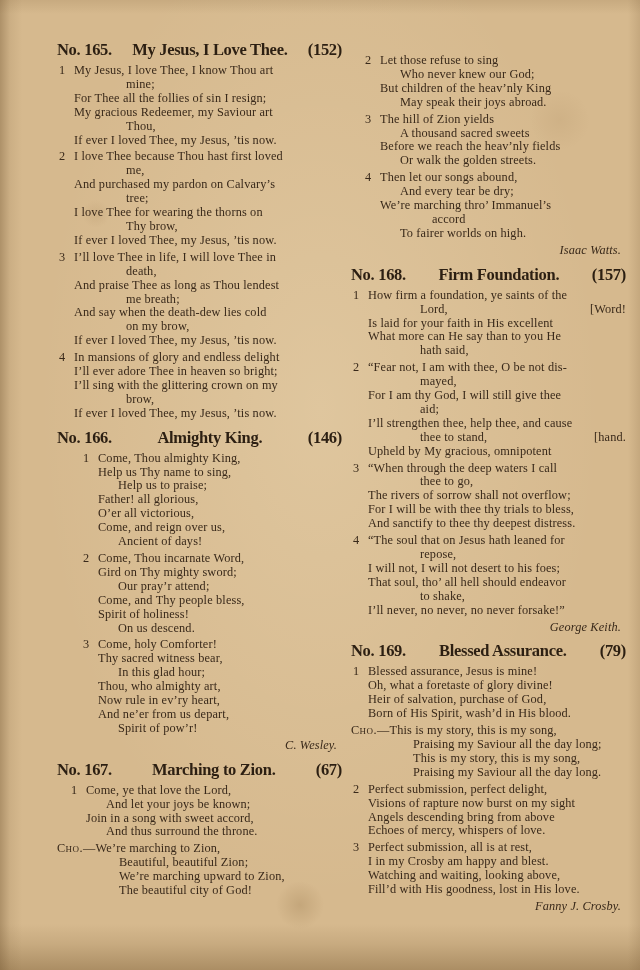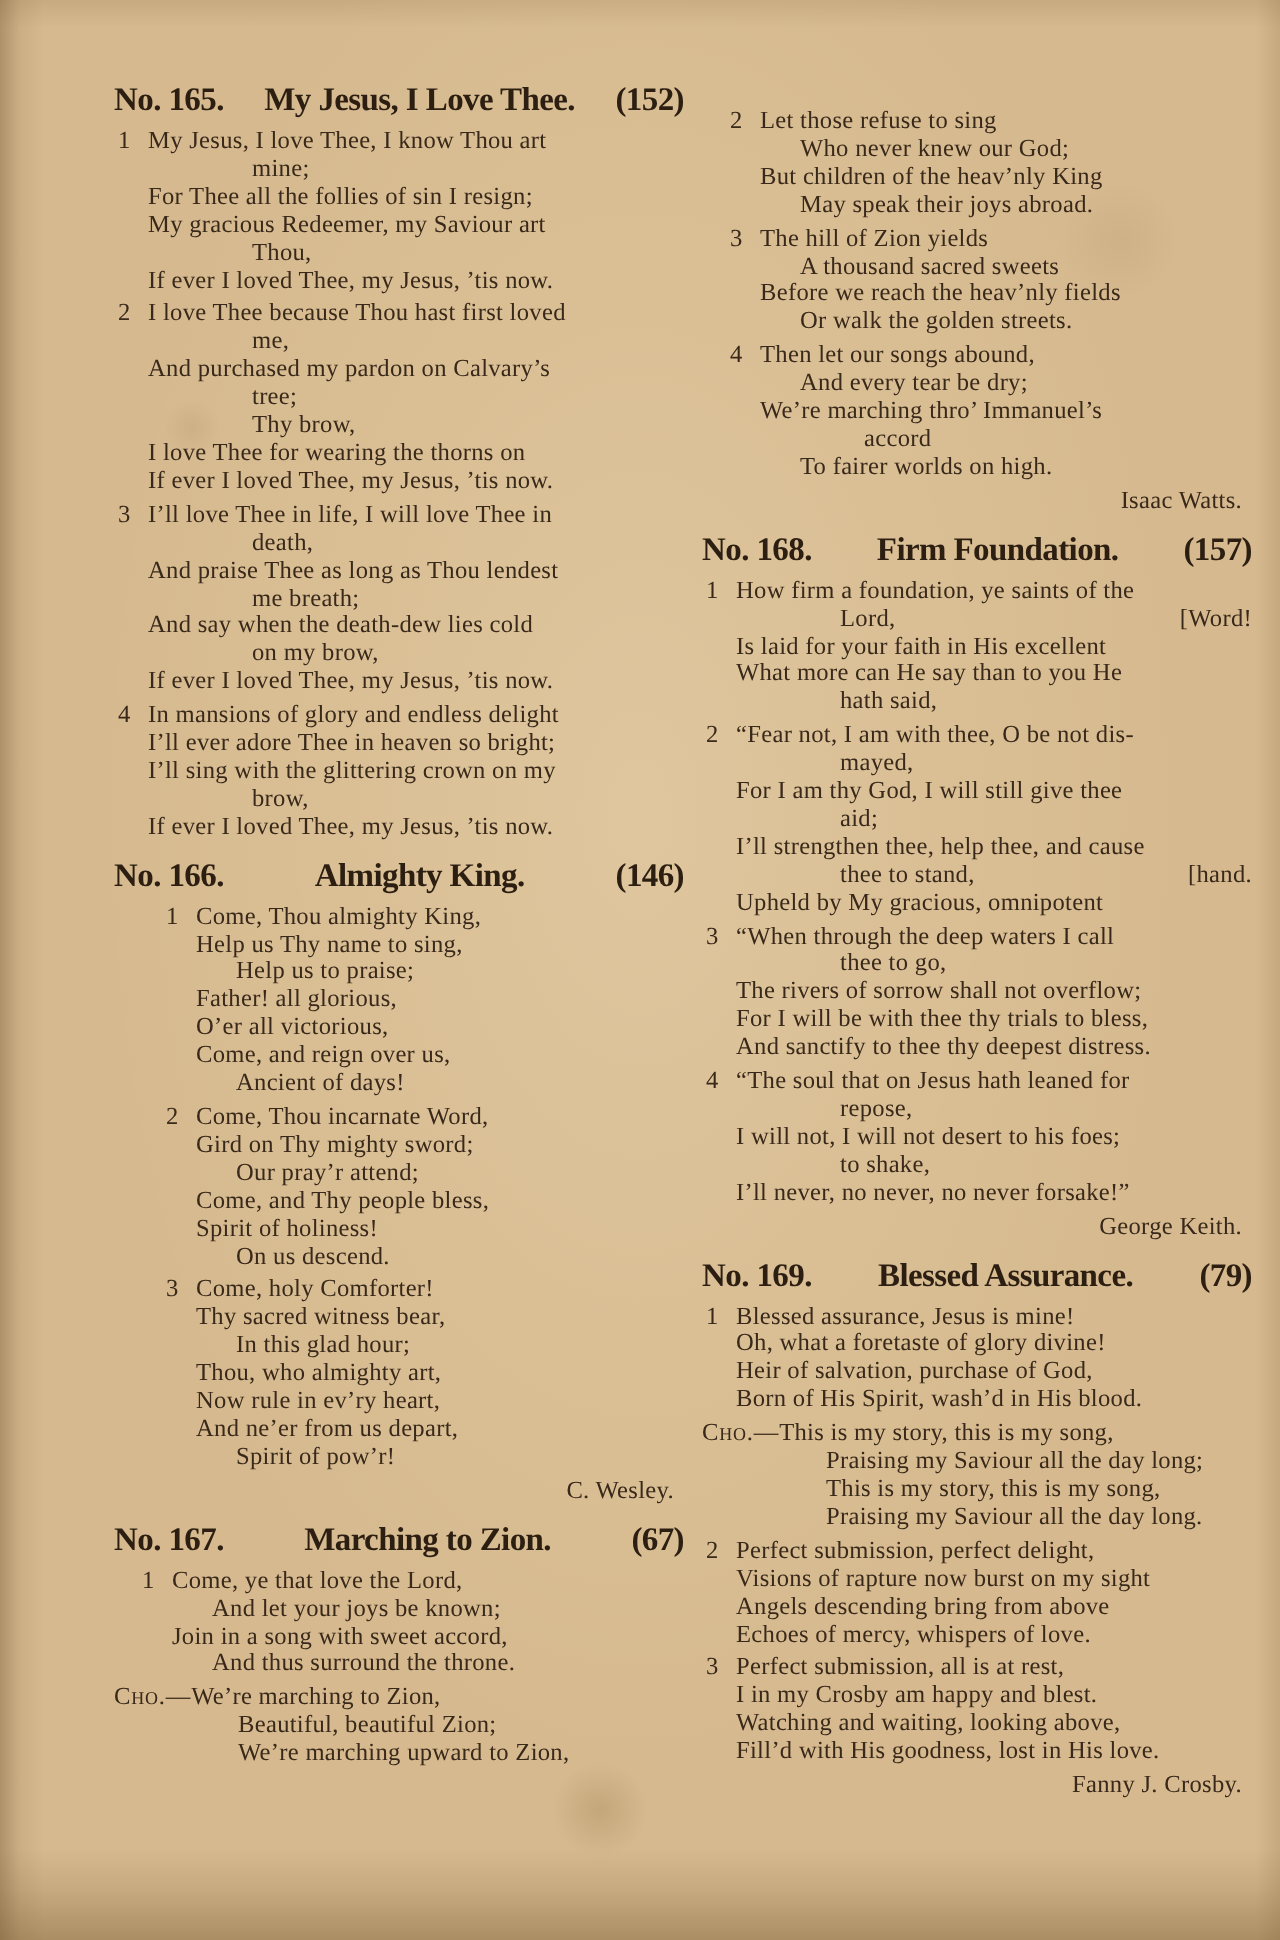--- a/index.html
+++ b/index.html
@@ -55,20 +55,21 @@
   .i2 { margin-left: 20px; }
   .i3 { margin-left: 52px; }
   .bracket { float: right; }
 
   .chorus { padding-left: 62px; margin-bottom: 3px; }
   .cho-first { margin-left: -62px; }
   .cho-label { font-variant: small-caps; letter-spacing: 0.4px; }
 
   .attribution {
     text-align: right;
+    font-style: italic;
     padding-right: 5px;
     margin: 0 0 2px 0;
   }
 </style>
 </head>
 <body>
 
 <div id="page">
   <div id="col-0" class="column">
       <div class="hymn-title">
@@ -82,22 +83,22 @@
         <div class="line i1">For Thee all the follies of sin I resign;</div>
         <div class="line i1">My gracious Redeemer, my Saviour art</div>
         <div class="line i3">Thou,</div>
         <div class="line i1">If ever I loved Thee, my Jesus, ’tis now.</div>
       </div>
       <div class="verse pad-0">
         <div class="line i0"><span class="vnum">2</span>I love Thee because Thou hast first loved</div>
         <div class="line i3">me,</div>
         <div class="line i1">And purchased my pardon on Calvary’s</div>
         <div class="line i3">tree;</div>
+        <div class="line i1">I love Thee for wearing the thorns on</div>
         <div class="line i3">Thy brow,</div>
-        <div class="line i1">I love Thee for wearing the thorns on</div>
         <div class="line i1">If ever I loved Thee, my Jesus, ’tis now.</div>
       </div>
       <div class="verse pad-0">
         <div class="line i0"><span class="vnum">3</span>I’ll love Thee in life, I will love Thee in</div>
         <div class="line i3">death,</div>
         <div class="line i1">And praise Thee as long as Thou lendest</div>
         <div class="line i3">me breath;</div>
         <div class="line i1">And say when the death-dew lies cold</div>
         <div class="line i3">on my brow,</div>
         <div class="line i1">If ever I loved Thee, my Jesus, ’tis now.</div>
@@ -149,20 +150,21 @@
       <div class="verse pad-1">
         <div class="line i0"><span class="vnum">1</span>Come, ye that love the Lord,</div>
         <div class="line i2">And let your joys be known;</div>
         <div class="line i1">Join in a song with sweet accord,</div>
         <div class="line i2">And thus surround the throne.</div>
       </div>
       <div class="chorus">
         <div class="line cho-first"><span class="cho-label">Cho.—</span>We’re marching to Zion,</div>
         <div class="line cho-cont">Beautiful, beautiful Zion;</div>
         <div class="line cho-cont">We’re marching upward to Zion,</div>
+        <div class="line cho-cont">The beautiful city of God!</div>
       </div>
     </div>
   <div id="col-1" class="column">
       <div class="verse pad-1">
         <div class="line i0"><span class="vnum">2</span>Let those refuse to sing</div>
         <div class="line i2">Who never knew our God;</div>
         <div class="line i1">But children of the heav’nly King</div>
         <div class="line i2">May speak their joys abroad.</div>
       </div>
       <div class="verse pad-1">
@@ -204,20 +206,21 @@
         <div class="line i0"><span class="vnum">3</span>“When through the deep waters I call</div>
         <div class="line i3">thee to go,</div>
         <div class="line i1">The rivers of sorrow shall not overflow;</div>
         <div class="line i1">For I will be with thee thy trials to bless,</div>
         <div class="line i1">And sanctify to thee thy deepest distress.</div>
       </div>
       <div class="verse pad-0">
         <div class="line i0"><span class="vnum">4</span>“The soul that on Jesus hath leaned for</div>
         <div class="line i3">repose,</div>
         <div class="line i1">I will not, I will not desert to his foes;</div>
+        <div class="line i1">That soul, tho’ all hell should endeavor</div>
         <div class="line i3">to shake,</div>
         <div class="line i1">I’ll never, no never, no never forsake!”</div>
       </div>
       <div class="attribution">George Keith.</div>
       <div class="hymn-title">
         <span class="t-no">No. 169.</span>
         <span class="t-name">Blessed Assurance.</span>
         <span class="t-num">(79)</span>
       </div>
       <div class="verse pad-0">

